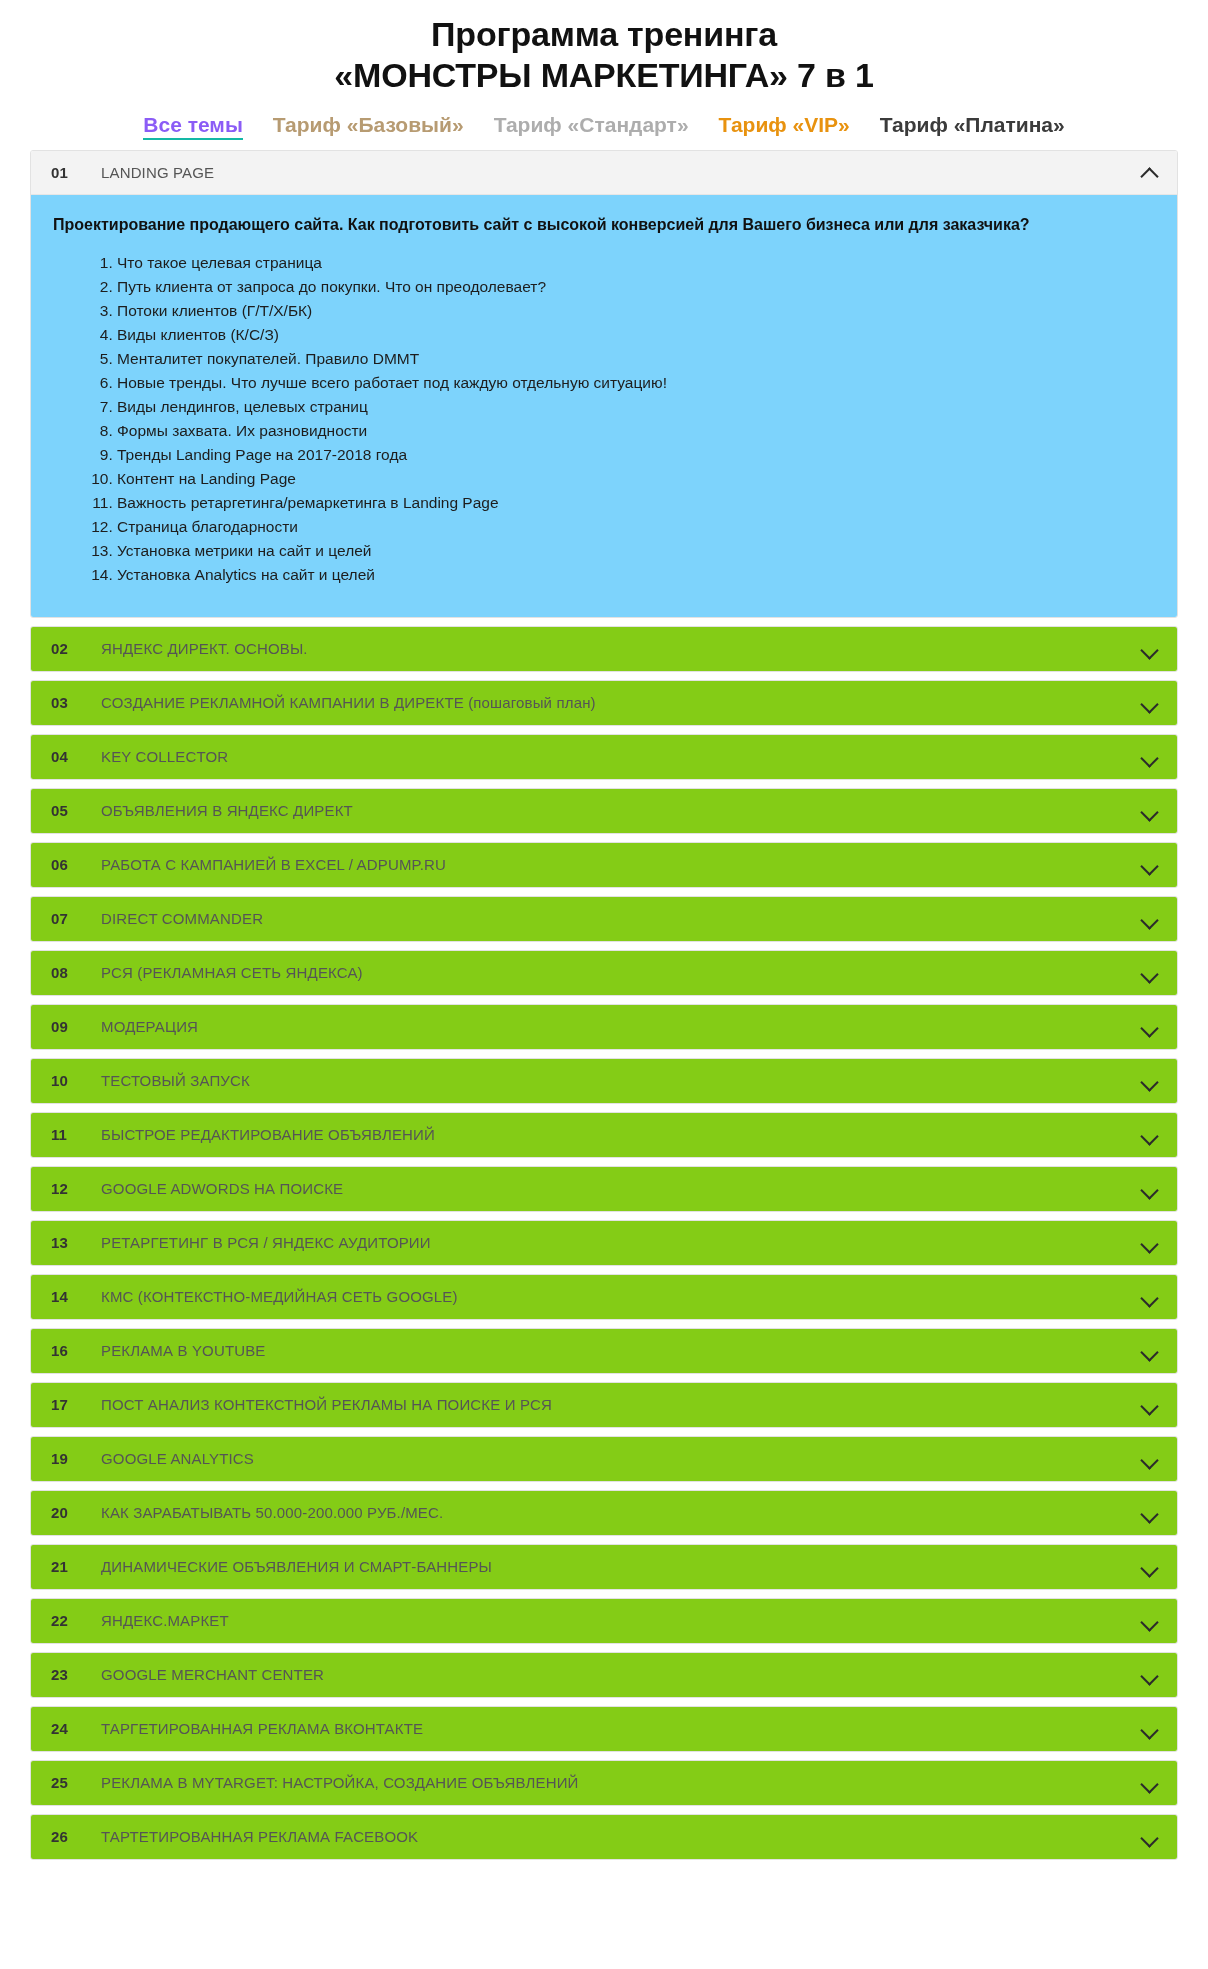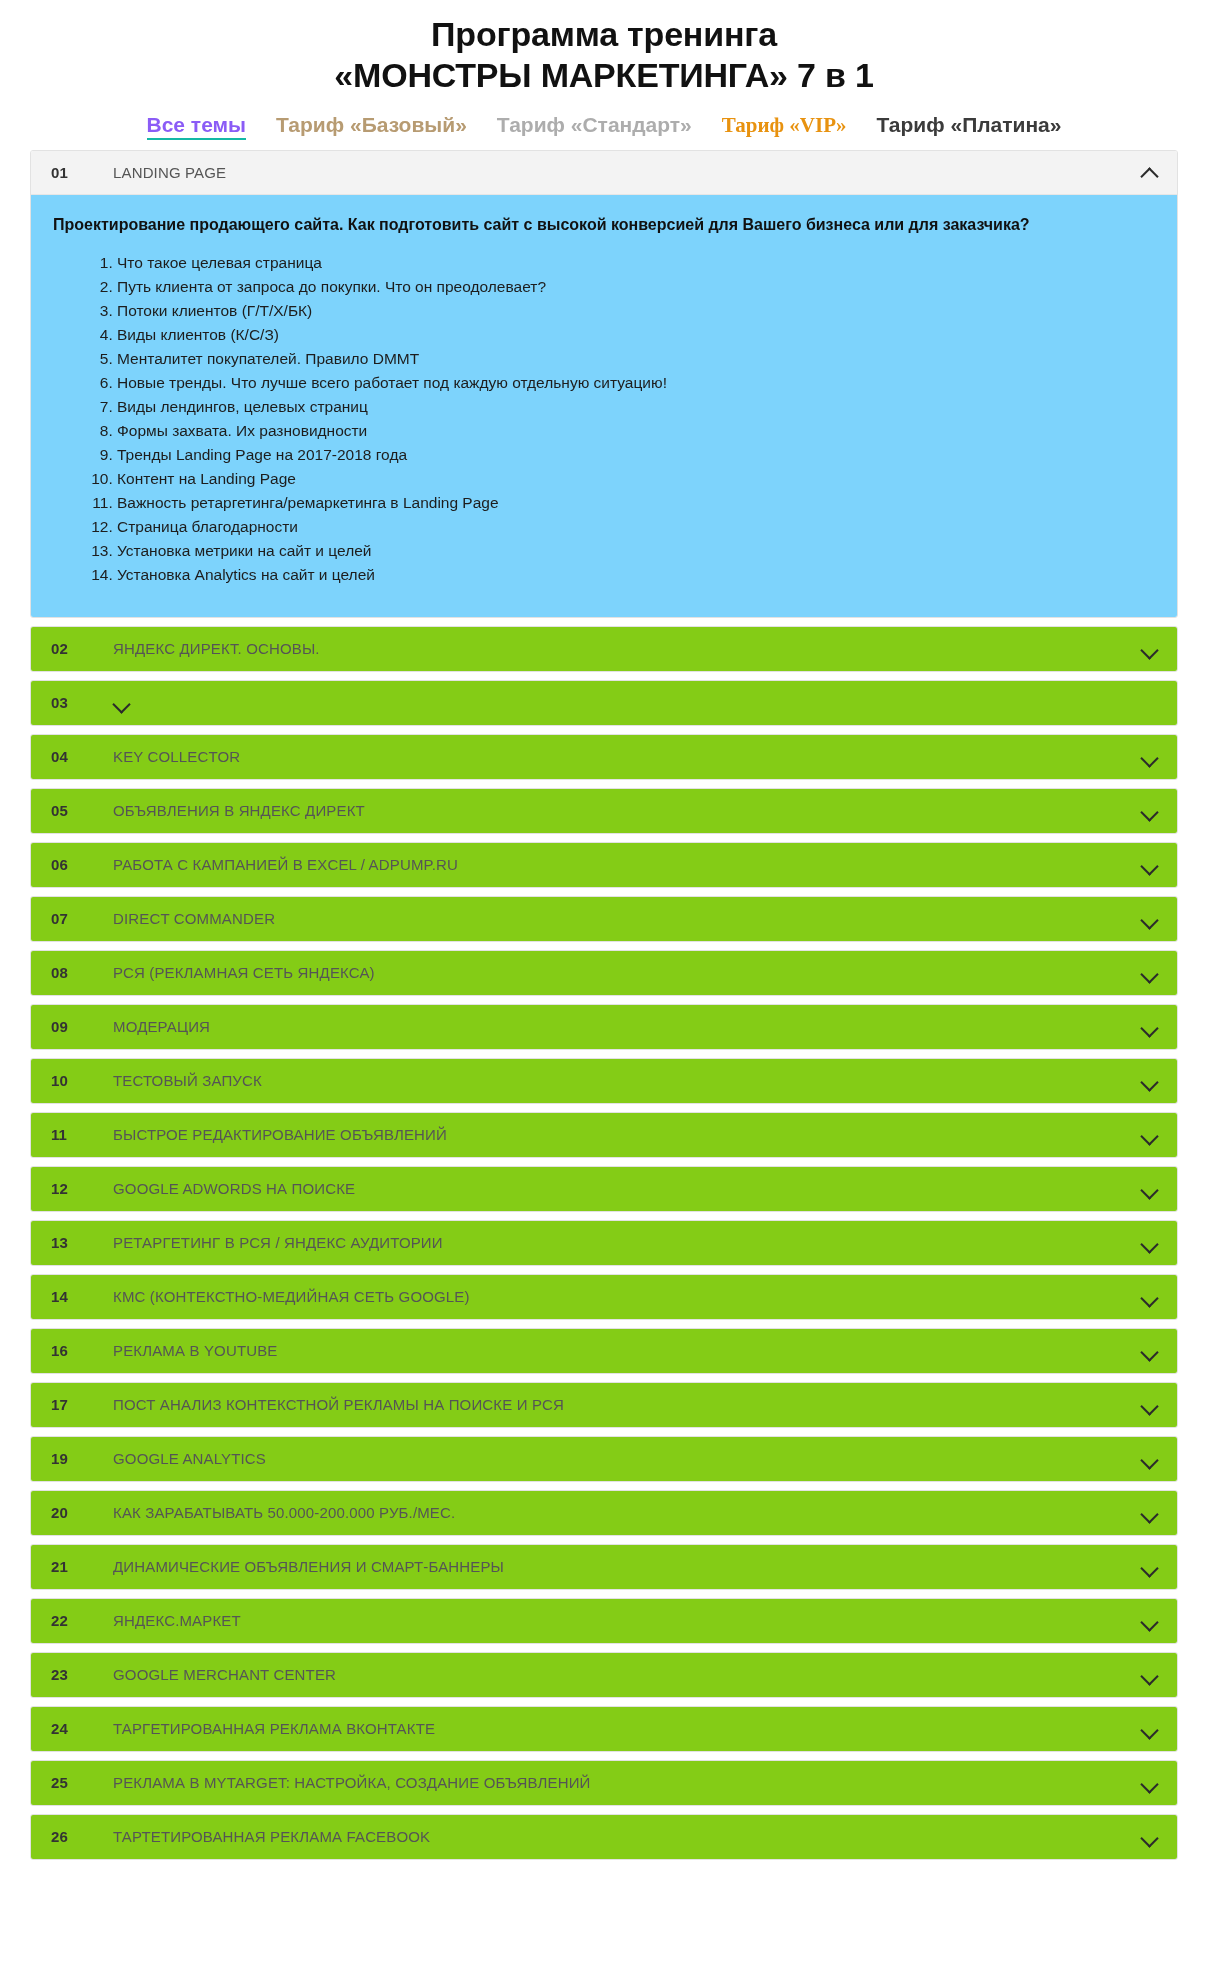--- a/index.html
+++ b/index.html
@@ -50,21 +50,21 @@
     cursor: pointer;
     text-decoration: none;
     padding-bottom: 1px;
   }
   .tab.active {
     color: #8b5cf6;
     border-bottom: 2px solid #14b8a6;
   }
   .tab.tan    { color: #b79b72; }
   .tab.grey   { color: #adadad; }
-  .tab.orange { color: #e8920f; font-family: Liberation Serif, serif; }
+  .tab.orange { color: #e8920f; }
   .tab.dark   { color: #3b3b3b; }
 
   
   .accordion {
     width: 1148px;
     margin: 0 auto;
     padding: 0 0 6px 0;
   }
   .panel {
     margin-bottom: 8px;
@@ -82,21 +82,21 @@
     min-height: 44px;
   }
   .panel.open > .panel-header {
     background: #f3f3f3;
     border-bottom: 1px solid #e6e6e6;
   }
   .panel-num {
     font-size: 15px;
     font-weight: bold;
     color: #333333;
-    margin-right: 28px;
+    margin-right: 16px;
     min-width: 22px;
     letter-spacing: 0.1px;
   }
   .panel-title {
     font-size: 15px;
     color: #555555;
     font-weight: normal;
     letter-spacing: 0.15px;
     flex: 1 1 auto;
     margin-left: 12px;
@@ -198,20 +198,21 @@
       <div class="panel">
         <div class="panel-header">
           <span class="panel-num">02</span>
           <span class="panel-title">ЯНДЕКС ДИРЕКТ. ОСНОВЫ.</span>
           <span class="chev"></span>
         </div>
       </div>
       <div class="panel">
         <div class="panel-header">
           <span class="panel-num">03</span>
+          <span class="panel-title">СОЗДАНИЕ РЕКЛАМНОЙ КАМПАНИИ В ДИРЕКТЕ (пошаговый план)</span>
           <span class="chev"></span>
         </div>
       </div>
       <div class="panel">
         <div class="panel-header">
           <span class="panel-num">04</span>
           <span class="panel-title">KEY COLLECTOR</span>
           <span class="chev"></span>
         </div>
       </div>

